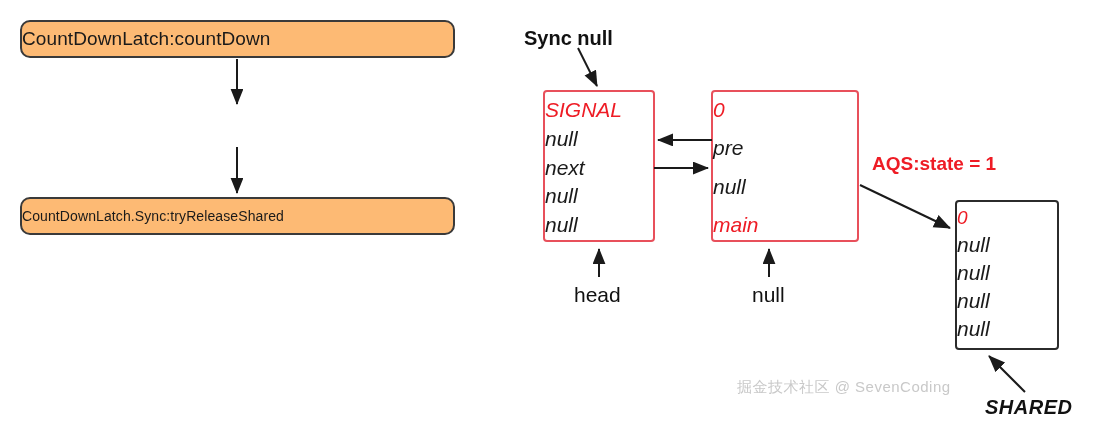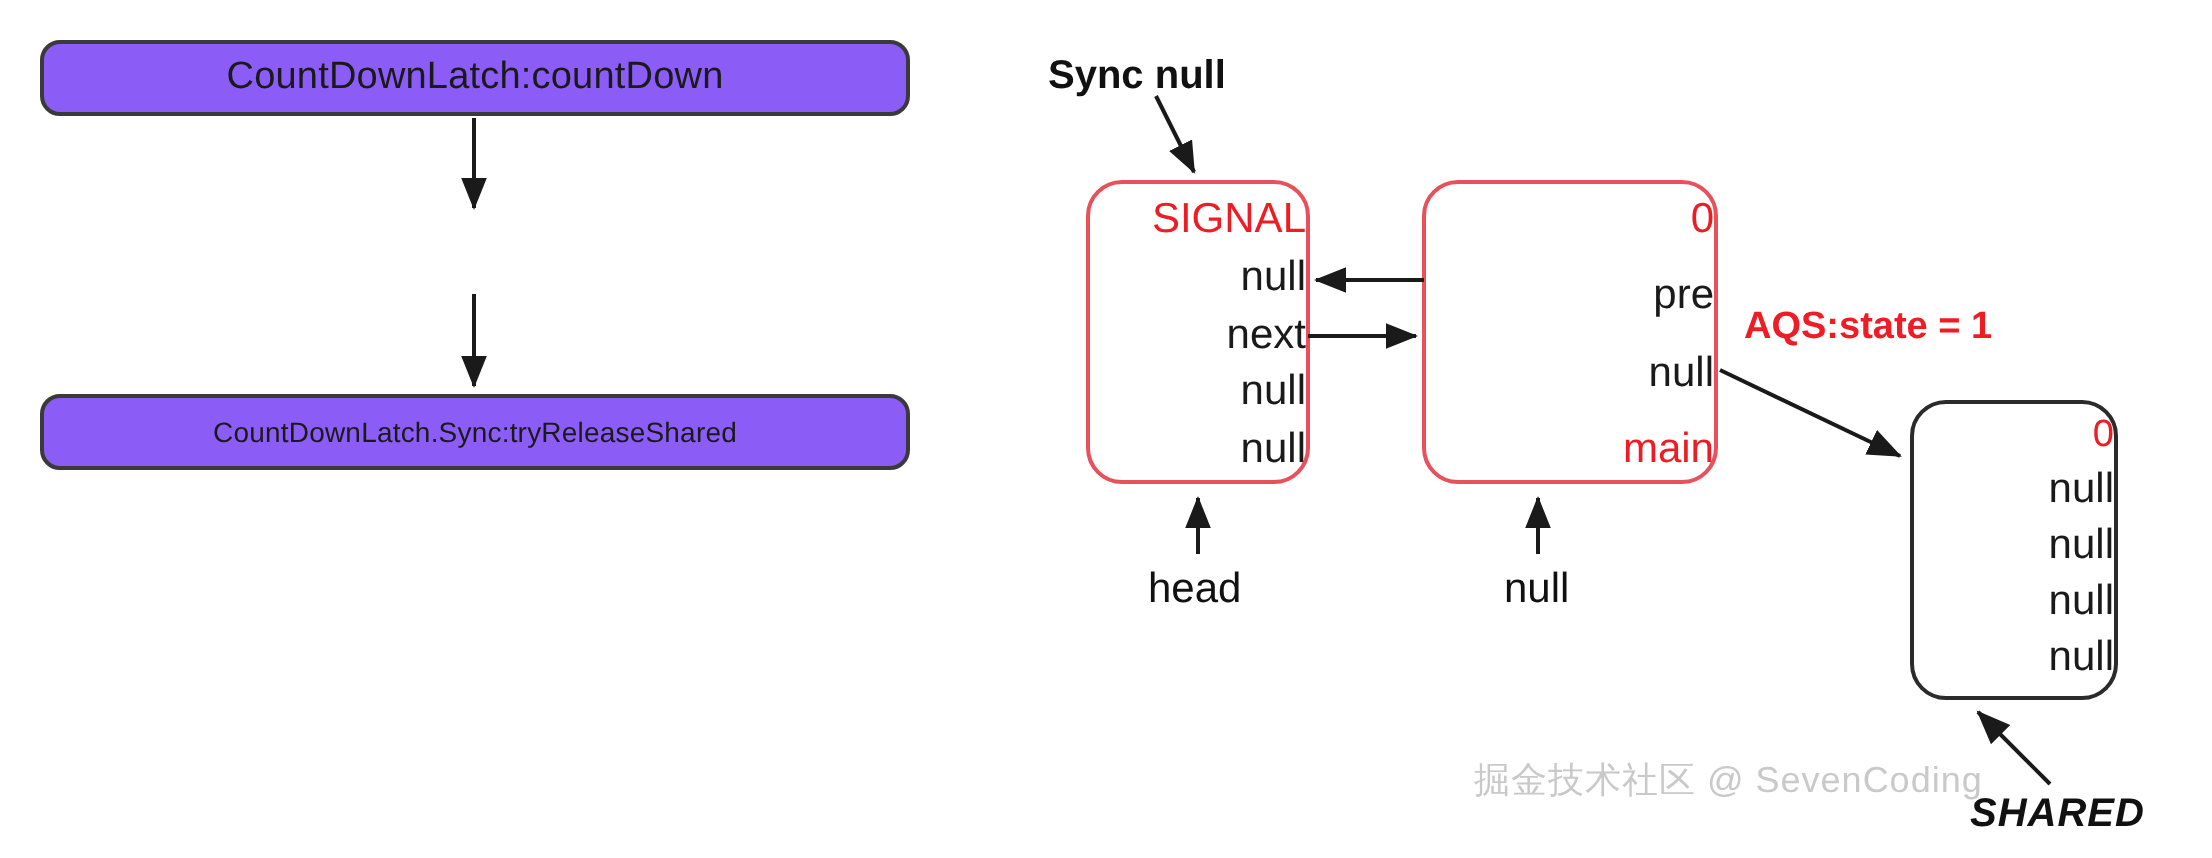--- a/index.html
+++ b/index.html
@@ -15,44 +15,44 @@
     overflow: hidden;
     font-family: "Liberation Sans", sans-serif;
   }
 
   
   .flow-box {
     position: absolute;
     box-sizing: border-box;
     border: 2px solid #3a3a3a;
     border-radius: 10px;
-    background: #8b5cf6;
+    background: #fdba74;
     display: flex;
     align-items: center;
-    justify-content: center;
     color: #1a1a1a;
     font-size: 19px;
     letter-spacing: .1px;
     white-space: nowrap;
   }
   .flow-box.fb0 { left: 20px;  top: 20px;  width: 435px; height: 38px; }
   .flow-box.fb1 { left: 20px;  top: 108px; width: 435px; height: 38px; }
   .flow-box.fb2 { left: 20px;  top: 197px; width: 435px; height: 38px; font-size: 14px; }
 
   
   .node {
     position: absolute;
     box-sizing: border-box;
     background: #ffffff;
-    border-radius: 18px;
+    border-radius: 4px;
     display: flex;
     flex-direction: column;
-    align-items: flex-end;
+    align-items: flex-start;
     justify-content: center;
     line-height: 1.0;
+    font-style: italic;
   }
   .node .row {
     font-size: 21px;
     color: #1a1a1a;
     white-space: nowrap;
   }
   .node .row.red { color: #ee1c25; }
   .node-head  { left: 543px; top: 90px;  width: 112px; height: 152px;
                 border: 2px solid #e8505b; padding: 7px 0 5px; justify-content: space-between; }
   .node-tail  { left: 711px; top: 90px;  width: 148px; height: 152px;
@@ -71,21 +71,21 @@
   .lbl-sync   { left: 524px; top: 27px;  font-size: 20px; font-weight: bold; }
   .lbl-state  { left: 872px; top: 110px; font-size: 19px; font-weight: bold; color: #ee1c25; margin-top: 43px; }
   .lbl-head   { left: 574px; top: 283px; font-size: 21px; }
   .lbl-tail   { left: 752px; top: 283px; font-size: 21px; }
   .lbl-shared { left: 985px; top: 396px; font-size: 20px; font-weight: bold;
                 font-style: italic; letter-spacing: .5px; }
 
   .watermark {
     position: absolute;
     left: 737px; top: 378px;
-    font-size: 18px;
+    font-size: 15px;
     color: #c9c9c9;
     white-space: nowrap;
     letter-spacing: .5px;
   }
 
   svg.overlay {
     position: absolute;
     left: 0; top: 0;
     width: 1106px; height: 429px;
     pointer-events: none;

